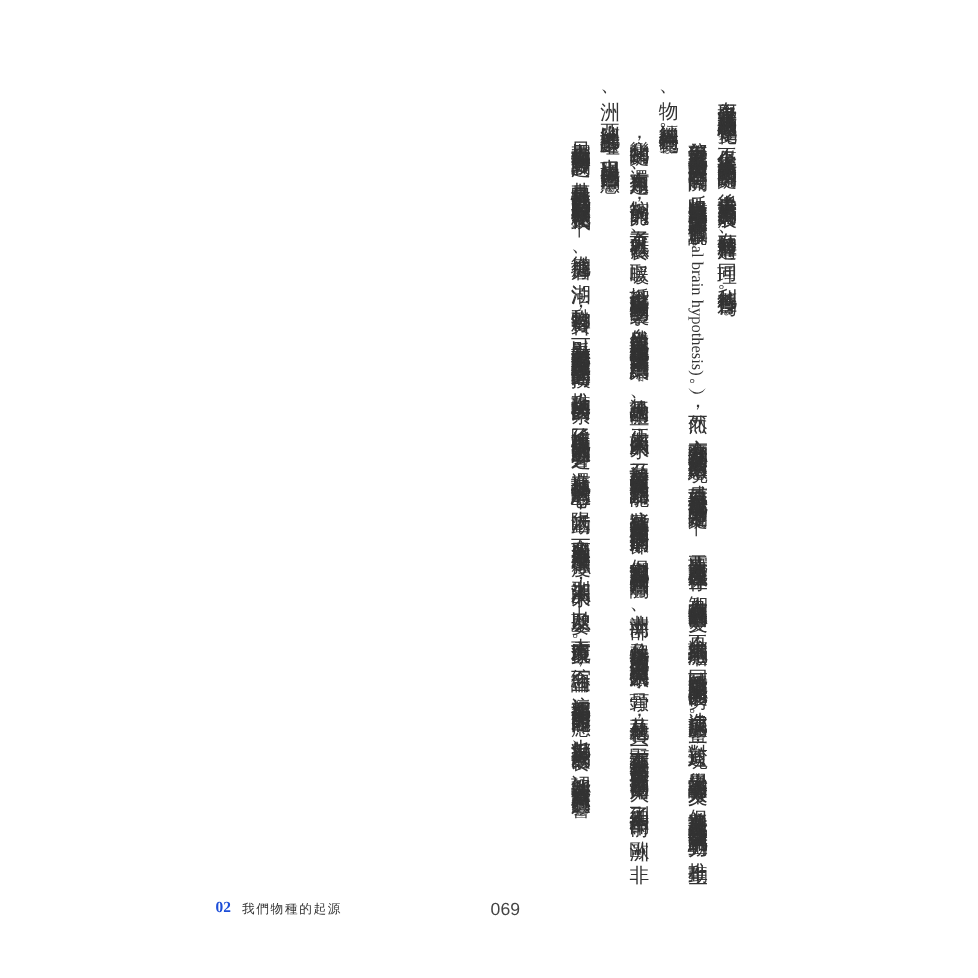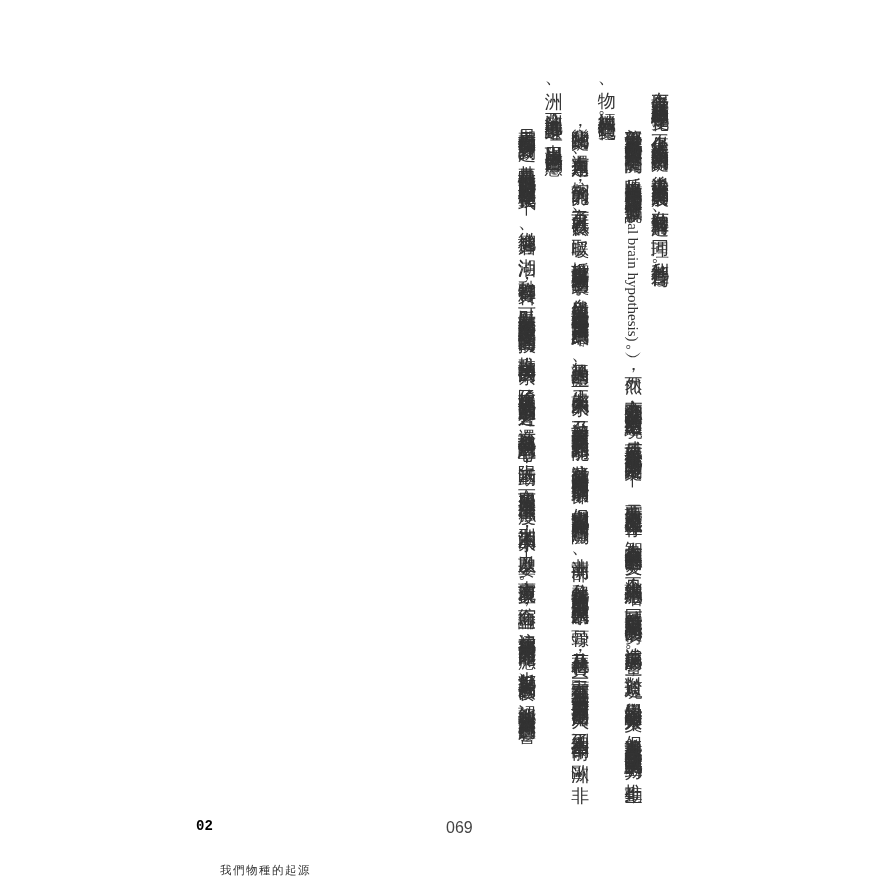--- a/index.html
+++ b/index.html
@@ -10,22 +10,22 @@
     position: absolute; top: 78px; right: 216px; height: 700px;
     writing-mode: vertical-rl;
     font-size: 18px; line-height: 26.6px; letter-spacing: 1.35px;
     color: #333;
   }
   .para { margin: 0; text-indent: 2em; }
   .para.noindent { text-indent: 0; }
   sup.fn { font-size: 9px; color: #666; letter-spacing: 0; vertical-align: baseline; margin: 0 1px; font-family: "DejaVu Sans", sans-serif; }
   .latin { font-family: "Liberation Serif", serif; font-size: 15px; letter-spacing: 0; }
   .footer { position: absolute; top: 818px; left: 196px; width: 300px; height: 20px; font-size: 12px; color: #333; }
-  .chapter-num { position: absolute; left: 0; top: 0; font-family: Liberation Mono, monospace; font-size: 14px; font-weight: bold; color: #000000; text-align: right; }
-  .chapter-title { position: absolute; left: 24px; top: 1px; font-size: 11.5px; letter-spacing: 1.5px; color: #333; margin-top: 44px; }
+  .chapter-num { position: absolute; left: 0; top: 0; font-family: Liberation Serif, serif; font-size: 14px; font-weight: bold; color: #1d4ed8; text-align: right; }
+  .chapter-title { position: absolute; left: 24px; top: 1px; font-size: 11.5px; letter-spacing: 1.5px; color: #333; }
   .page-number { position: absolute; left: 250px; top: 1px; font-family: "Liberation Sans", sans-serif; font-size: 16px; color: #444; }
 </style>
 </head>
 <body>
 
 <div class="page">
   <div class="text-block" id="text-block">
       <p class="para noindent"><span>有學者主張大腦基底核的神經化學變化，不僅是人族從人猿中脫穎而出的關鍵，後去還帶來大腦皮質的發展，有助於解釋溝通、同理、利他等社會行為。</span><sup class="fn">15</sup></p>
       <p class="para"><span>部分學者更認為腦容量的增加與人口水準提高有關，反映出適應群體規模擴大的需求（即「社會腦假說」</span><span class="latin">(social brain hypothesis)</span><span>）。然而，亦有人強調關鍵在於進入新的生態環境，或是原有環境變化所引發的壓力才是關鍵——需要致力才能適應以確保生存。智人身上有個關鍵的基因突變，不只讓大腦細胞激增，同時可能還帶來認知能力的優勢，造成深遠的影響。對於這一塊，學界的討論仍方興未艾，但普遍共識是生態與社會競爭是演化的「驅動力」，推動生物、神經與行為的變化。</span><sup class="fn">16</sup></p>
       <p class="para"><span>變化的關鍵，還有人類運用、控制火的能力，有了火就可以煮食、取暖、抵禦掠食者與野生動物的襲擊。自然生成的火主要是地球每年數億次閃電所造成的結果。</span><sup class="fn">17</sup><span>無論是人的體型、牙齒與大腦的大小，乃至於語言的發展與更為複雜的認知功能，這些雖然是長時間內穩定發展的個別環節，但它們也都跟開始煮食的作法有關。</span><sup class="fn">18</sup><span>非洲南部、黎凡特與華東等地的洞穴曾出土經火燒的木頭、骨頭、草及其他材質，顯示在一百萬至五十萬年前至少有部分人屬群體已知用火；到了大約四十萬年前，歐洲、非洲、亞洲等地的許多遺址，出現用火的跡象已屬常態。</span><sup class="fn">19</sup></p>

